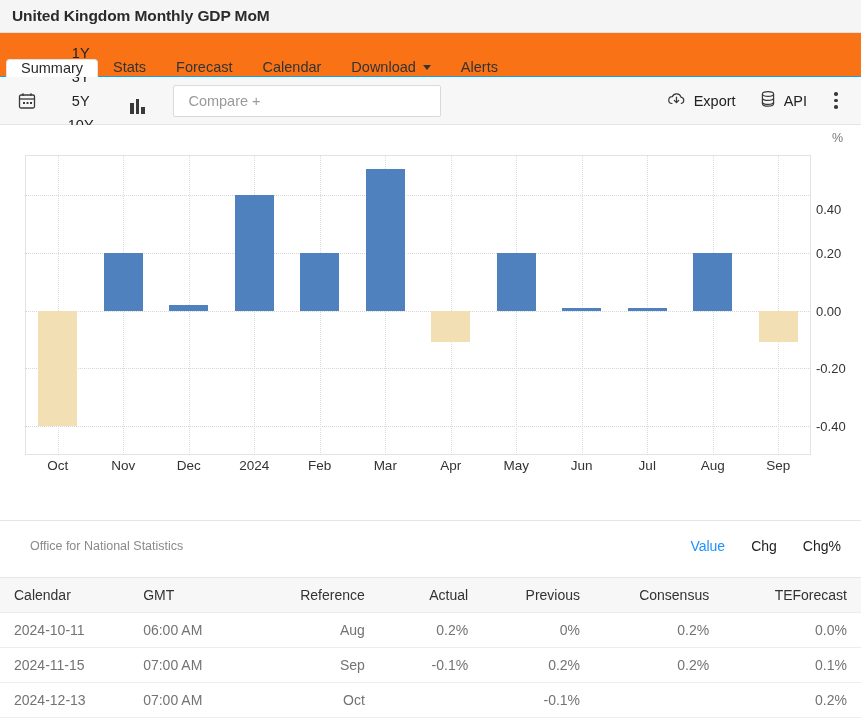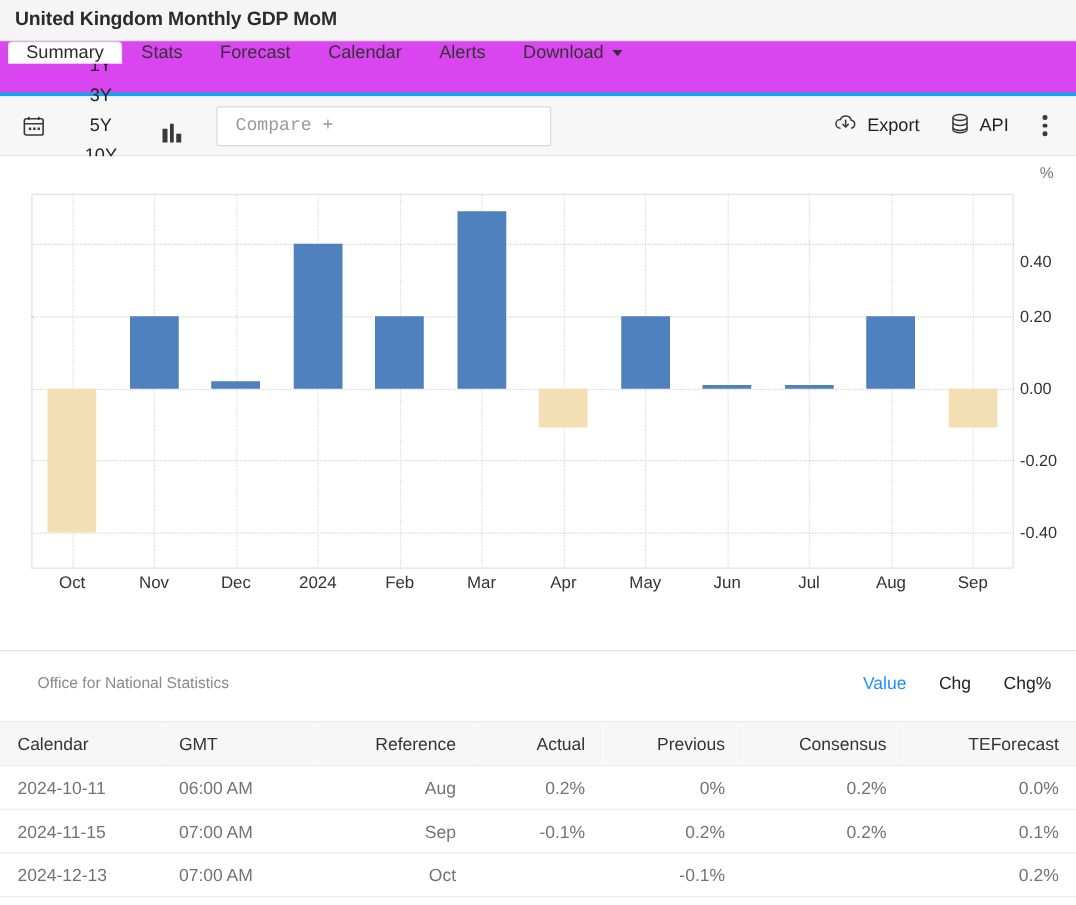--- a/index.html
+++ b/index.html
@@ -24,24 +24,24 @@
   .page-title {
     font-size: 15.5px;
     font-weight: bold;
     color: #2b2b2b;
     letter-spacing: -0.1px;
   }
 
   
   .tabbar {
     height: 44px;
-    background: #d946ef;
-    border-bottom: 3px solid #0ea5e9;
+    background: #f97316;
+    border-bottom: 1px solid #0ea5e9;
     display: flex;
-    align-items: flex-start;
+    align-items: flex-end;
     padding-left: 6px;
   }
   .tab {
     display: flex;
     align-items: center;
     padding: 0 14px;
     font-size: 14.5px;
     color: #333;
     cursor: pointer;
     border: 1px solid transparent;
@@ -103,21 +103,21 @@
     margin-left: 22px;
     width: 268px; height: 32px;
     background: #ffffff;
     border: 1px solid #dadada;
     border-radius: 2px;
     display: flex; align-items: center;
     padding: 0 12px;
   }
   .compare-box input {
     border: 0; outline: 0; width: 100%;
-    font-family: Liberation Mono, monospace;
+    font-family: Liberation Sans, sans-serif;
     font-size: 14.5px;
     color: #333;
     background: transparent;
   }
   .compare-box input::placeholder { color: #9a9a9a; }
 
   .tb-right { margin-left: auto; display: flex; align-items: center; gap: 0; }
   .tb-action {
     display: flex; align-items: center; gap: 8px;
     font-size: 14.5px; color: #222;
@@ -250,25 +250,25 @@
     <div class="tab">
       <span>Stats</span>
     </div>
     <div class="tab">
       <span>Forecast</span>
     </div>
     <div class="tab">
       <span>Calendar</span>
     </div>
     <div class="tab">
-      <span>Alerts</span>
-    </div>
-    <div class="tab">
       <span>Download</span>
       <span class="caret"></span>
+    </div>
+    <div class="tab">
+      <span>Alerts</span>
     </div>
   </div>
 
 <div class="toolbar">
 
   <div class="tb-icon-btn">
     <svg width="18" height="18" viewBox="0 0 18 18" aria-hidden="true">
       <rect x="1.5" y="3" width="15" height="13" rx="1.5" fill="none" stroke="#3a3a3a" stroke-width="1.3"></rect>
       <line x1="1.5" y1="7" x2="16.5" y2="7" stroke="#3a3a3a" stroke-width="1.3"></line>
       <line x1="5" y1="1.3" x2="5" y2="4" stroke="#3a3a3a" stroke-width="1.3"></line>

